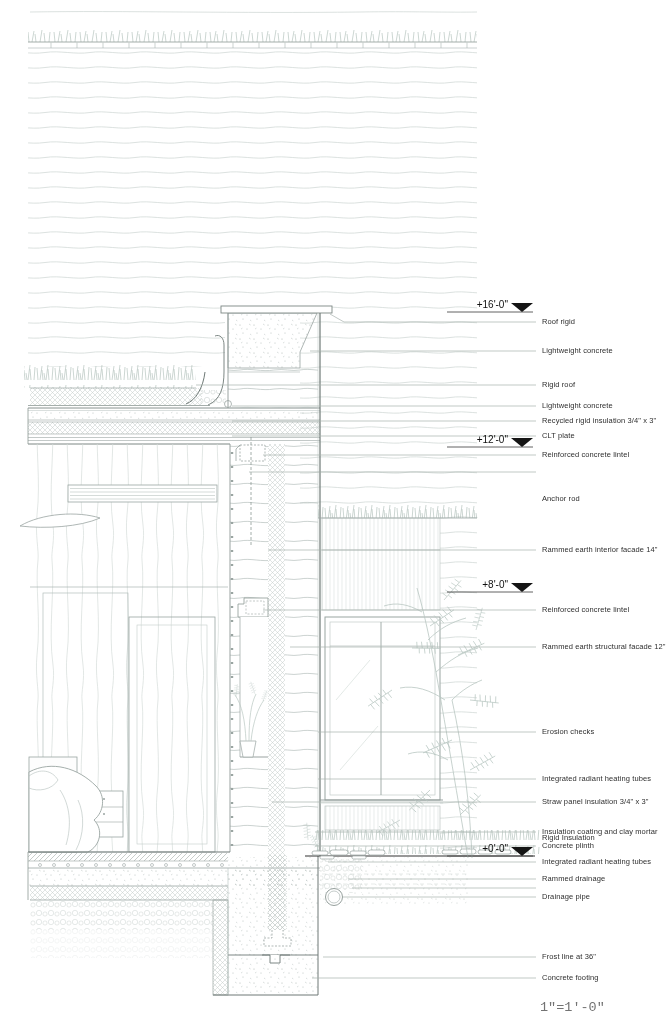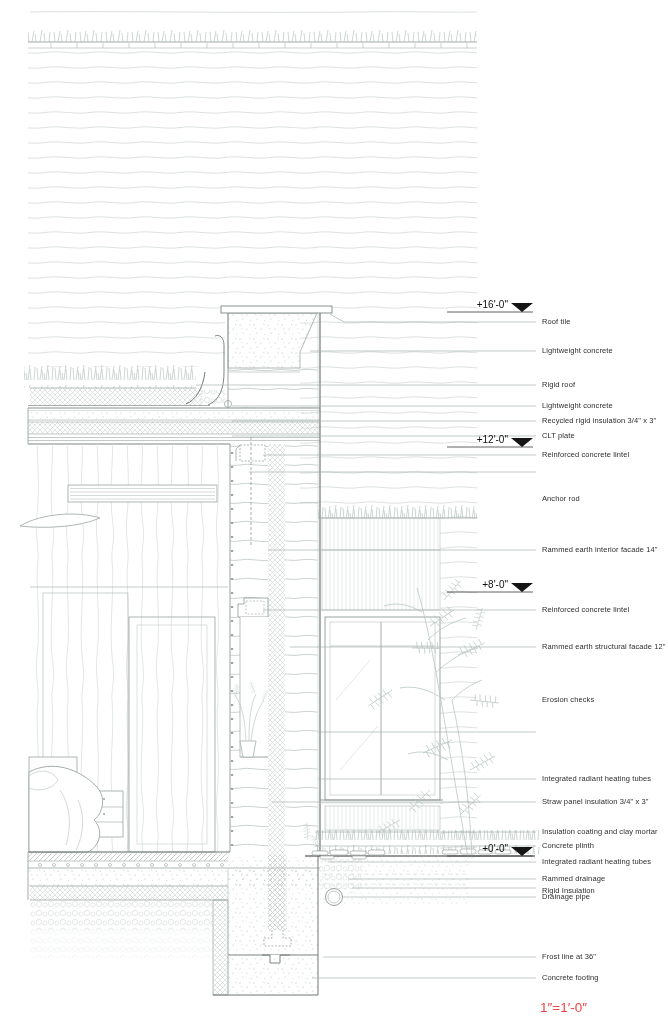--- a/index.html
+++ b/index.html
@@ -3,22 +3,22 @@
 <meta charset="utf-8">
 <style>
   html,body{margin:0;padding:0;background:#fff;}
   .canvas{position:relative;width:668px;height:1030px;background:#fff;overflow:hidden;
           font-family:"Liberation Sans",sans-serif;}
   svg{position:absolute;left:0;top:0;}
   .ann{position:absolute;left:542px;font-size:7.5px;line-height:9px;color:#2e2e2e;
        white-space:nowrap;letter-spacing:.1px;}
   .elev{position:absolute;left:400px;width:108px;text-align:right;font-size:10px;
         line-height:11px;color:#101010;}
-  .scale{position:absolute;left:540px;top:1000px;font-family:Liberation Sans, sans-serif;
-         font-size:13.5px;color:#ef4444;}
+  .scale{position:absolute;left:540px;top:1000px;font-family:Liberation Mono, monospace;
+         font-size:13.5px;color:#737373;}
 </style>
 </head>
 <body>
 
 <div class="canvas">
 
 <svg width="668" height="1030" viewBox="0 0 668 1030">
 <defs>
   <pattern id="pw" width="90" height="15" patternUnits="userSpaceOnUse">
     <path d="M0,7.5 C15,5.2 30,9.8 45,7.5 C60,5.2 75,9.8 90,7.5" stroke="#ccd4d1" stroke-width="0.7" fill="none"></path>
@@ -301,38 +301,38 @@
   <line x1="447" y1="856" x2="533" y2="856" stroke="#3a3a3a" stroke-width="0.8"></line>
   <polygon points="511,847 533,847 522,856" fill="#151515"></polygon>
 </g>
 </svg>
 
 <div class="elev" style="top:299px">+16'-0"</div>
 <div class="elev" style="top:434px">+12'-0"</div>
 <div class="elev" style="top:579px">+8'-0"</div>
 <div class="elev" style="top:843px">+0'-0"</div>
 
-<div class="ann" style="top:317px">Roof tile</div>
+<div class="ann" style="top:317px">Roof rigid</div>
 <div class="ann" style="top:346px">Lightweight concrete</div>
 <div class="ann" style="top:380px">Rigid roof</div>
 <div class="ann" style="top:401px">Lightweight concrete</div>
 <div class="ann" style="top:416px">Recycled rigid insulation 3/4" x 3"</div>
 <div class="ann" style="top:431px">CLT plate</div>
 <div class="ann" style="top:450px">Reinforced concrete lintel</div>
 <div class="ann" style="top:494px">Anchor rod</div>
 <div class="ann" style="top:545px">Rammed earth interior facade 14"</div>
 <div class="ann" style="top:605px">Reinforced concrete lintel</div>
 <div class="ann" style="top:642px">Rammed earth structural facade 12"</div>
-<div class="ann" style="top:695px">Erosion checks</div>
+<div class="ann" style="top:727px">Erosion checks</div>
 <div class="ann" style="top:774px">Integrated radiant heating tubes</div>
 <div class="ann" style="top:797px">Straw panel insulation 3/4" x 3"</div>
 <div class="ann" style="top:827px">Insulation coating and clay mortar</div>
 <div class="ann" style="top:841px">Concrete plinth</div>
 <div class="ann" style="top:857px">Integrated radiant heating tubes</div>
 <div class="ann" style="top:874px">Rammed drainage</div>
-<div class="ann" style="top:886px">Rigid Insulation</div>
+<div class="ann" style="top:833px">Rigid Insulation</div>
 <div class="ann" style="top:892px">Drainage pipe</div>
 <div class="ann" style="top:952px">Frost line at 36"</div>
 <div class="ann" style="top:973px">Concrete footing</div>
 
 <div class="scale">1″=1′-0″</div>
 
 </div>
 
 </body></html>

